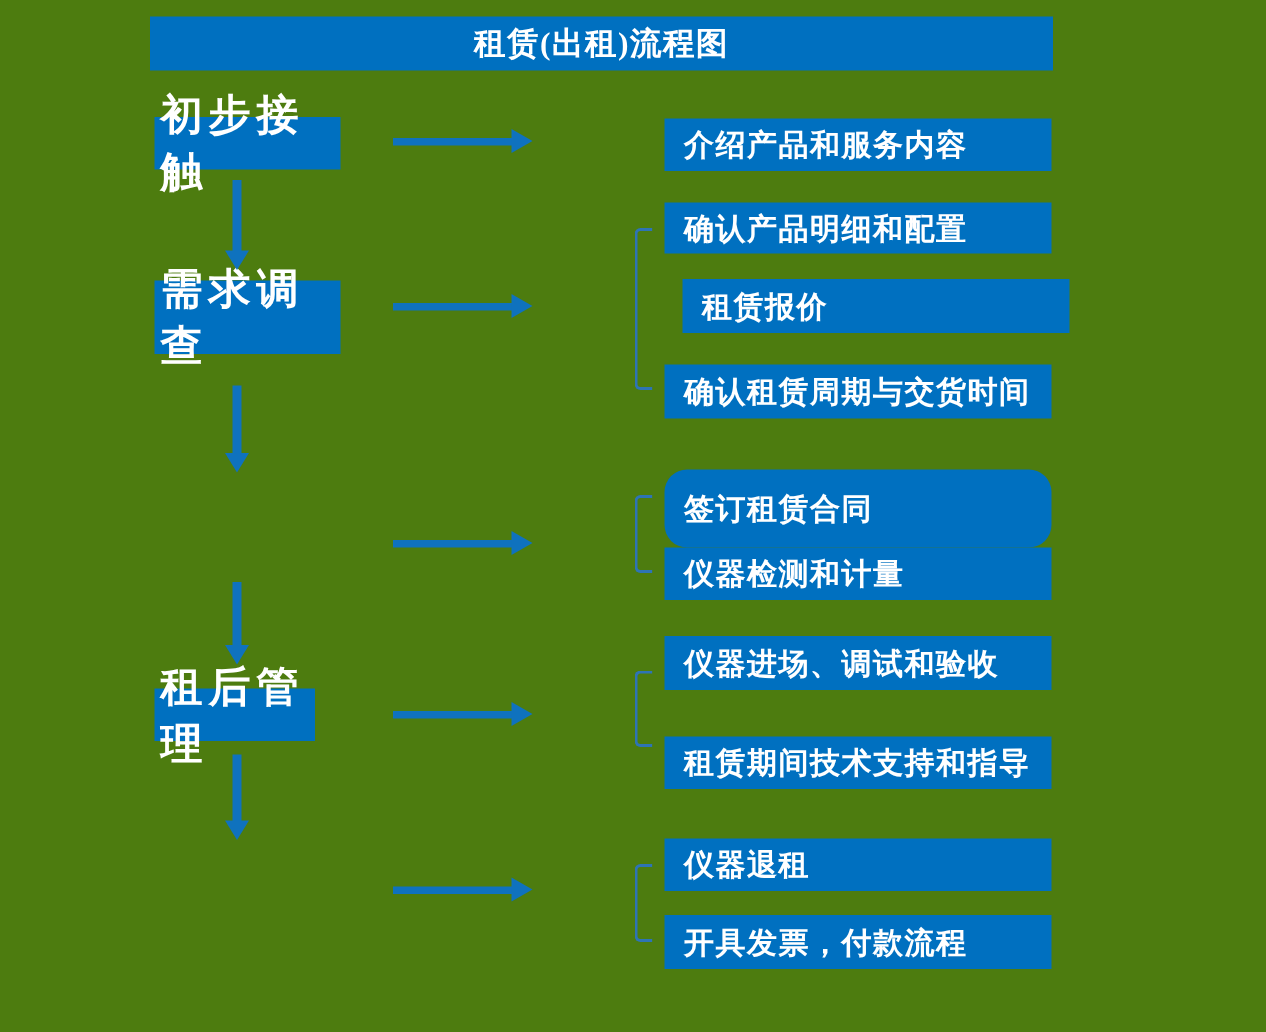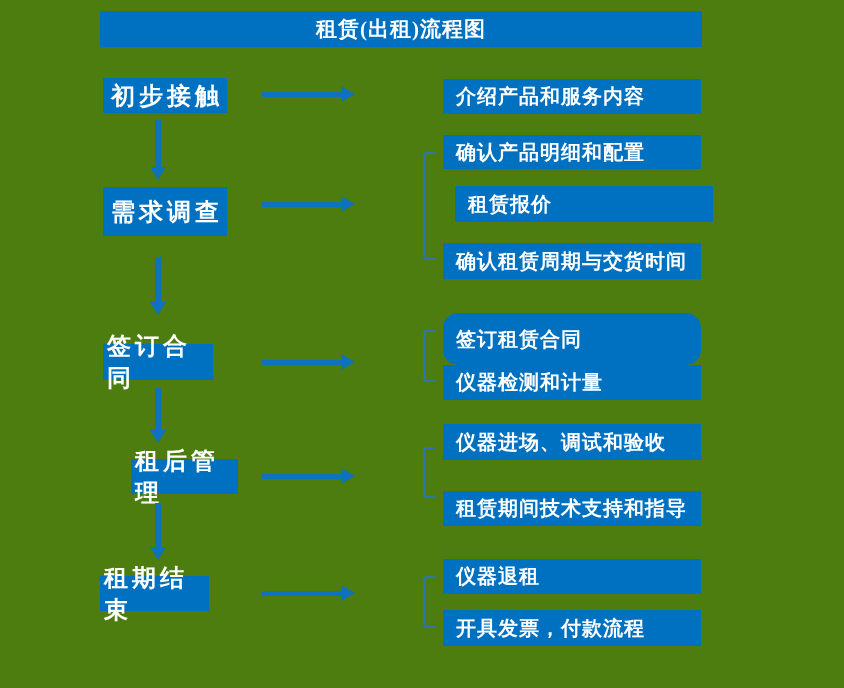--- a/index.html
+++ b/index.html
@@ -25,21 +25,21 @@
     font-weight: bold;
     letter-spacing: 1px;
     display: flex;
     align-items: center;
     justify-content: center;
   }
   .step-box {
     position: absolute;
     background: #0070C0;
     color: #ffffff;
-    font-size: 24px;
+    font-size: 28px;
     font-weight: bold;
     letter-spacing: 4px;
     display: flex;
     align-items: center;
     justify-content: center;
     box-sizing: border-box;
     padding-left: 4px;
   }
   .out-box {
     position: absolute;
@@ -95,23 +95,21 @@
 </style>
 </head>
 <body>
 
 <div class="canvas">
 
   <div class="title-banner">租赁(出租)流程图</div>
 
   <div class="step-box" style="left:103px; top:78px;  width:124px; height:35px;">初步接触</div>
   <div class="step-box" style="left:103px; top:187px; width:124px; height:49px;">需求调查</div>
-  <div class="step-box" style="left:103px; top:344px; width:110px; height:36px;">签订合同</div>
-  <div class="step-box" style="left:103px; top:459px; width:107px; height:35px;margin-left:28px;">租后管理</div>
-  <div class="step-box" style="left:100px; top:576px; width:109px; height:35px;">租期结束</div>
+  <div class="step-box" style="left:103px; top:459px; width:107px; height:35px;">租后管理</div>
 
   <div class="v-arrow" style="top:120px; height:60px;">
     <div class="stem"></div>
     <div class="head"></div>
   </div>
   <div class="v-arrow" style="top:257px; height:58px;">
     <div class="stem"></div>
     <div class="head"></div>
   </div>
   <div class="v-arrow" style="top:388px; height:55px;">

